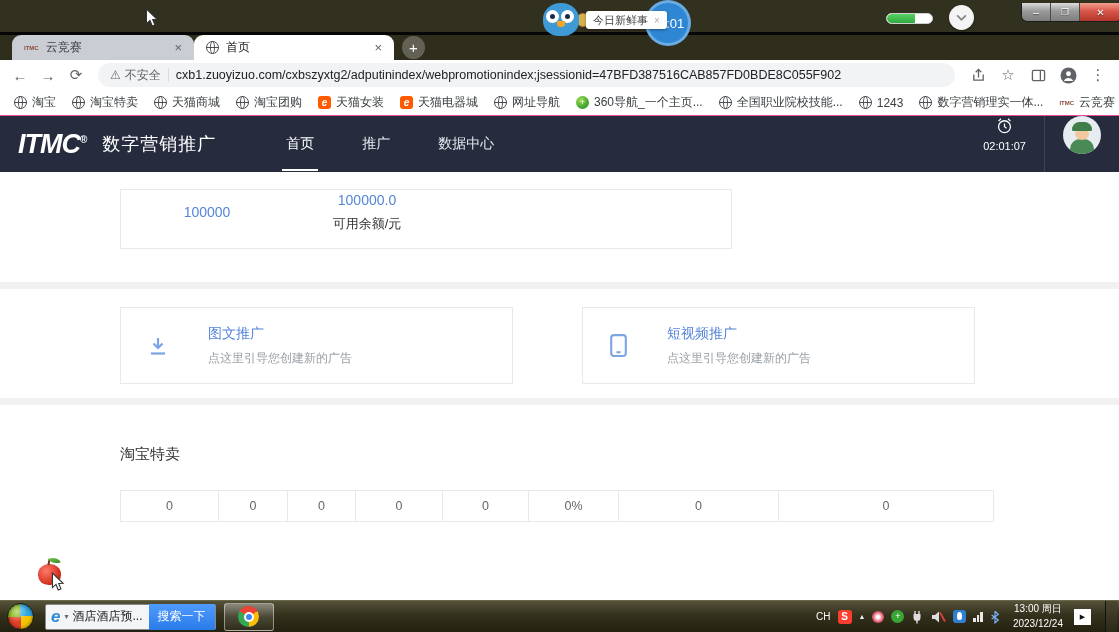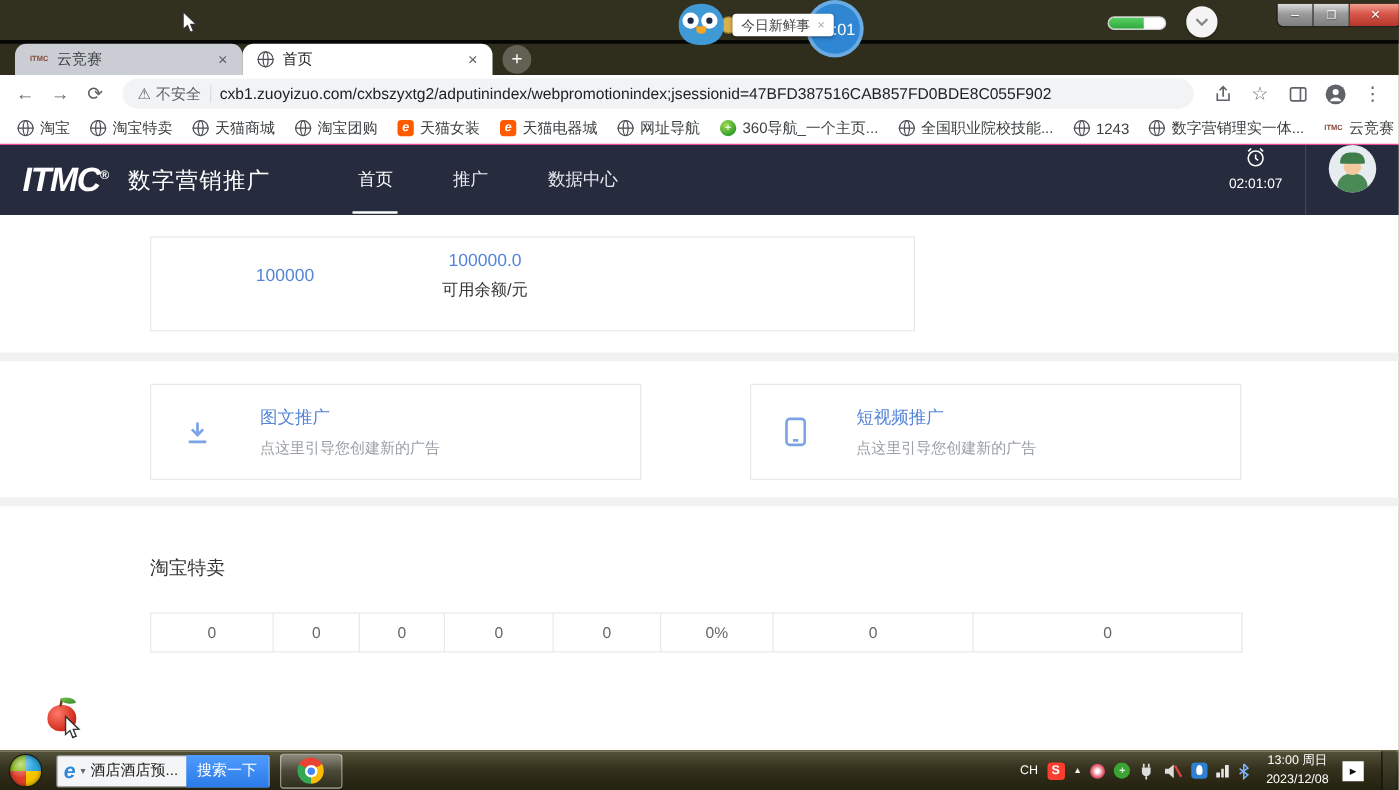--- a/index.html
+++ b/index.html
@@ -50,25 +50,25 @@
   .nav-div { width:1px; height:56px; background:#3c435a; margin-right:18px; }
   .avatar { width:38px; height:38px; border-radius:50%; background:#e7ecf0; overflow:hidden; position:relative; flex:none; }
   .avatar .hat  { position:absolute; top:6px; left:9px; width:20px; height:9px; background:#3f7d4a; border-radius:10px 10px 2px 2px; }
   .avatar .face { position:absolute; top:12px; left:12px; width:14px; height:12px; background:#f2c89e; border-radius:50%; }
   .avatar .body { position:absolute; top:23px; left:7px; width:24px; height:16px; background:#4a8a57; border-radius:10px 10px 0 0; }
 
   
   .page { height:460px; background:#fff; position:relative; }
   .sep { height:7px; background:#f1f1f1; }
   .sect1 { height:110px; padding:17px 0 0 120px; }
-  .budget-box { width:612px; height:76px; border:1px solid #e9e9e9; display:flex; align-items:center; padding-left:27px; }
+  .budget-box { width:612px; height:60px; border:1px solid #e9e9e9; display:flex; align-items:center; padding-left:6px; }
   .stat { width:160px; text-align:center; margin-top:-14px; }
   .stat .num { color:#5585d8; font-size:14px; }
   .stat .lbl { color:#333; font-size:13px; margin-top:7px; }
-  .sect2 { height:109px; padding:18px 0 0 120px; display:flex; gap:87px; }
+  .sect2 { height:109px; padding:18px 0 0 120px; display:flex; gap:69px; }
   .pcard { width:393px; height:77px; border:1px solid #e9e9e9; display:flex; align-items:center; padding-left:25px; gap:38px; }
   .pcard .ptitle { color:#5585d8; font-size:14px; }
   .pcard .pdesc { color:#9aa0a6; font-size:12px; margin-top:7px; }
   .sect3 { padding:40px 0 0 120px; }
   .sect3-title { font-size:15px; color:#333; }
   table.consume { border-collapse:collapse; margin-top:26px; font-size:12.5px; }
   table.consume th { background:#fafafa; font-weight:normal; color:#333; height:29px; border:1px solid #e9e9e9; }
   table.consume td { color:#666; text-align:center; height:31px; border:1px solid #e9e9e9; }
 
   
@@ -387,19 +387,19 @@
       <span class="sig">
           <i style="height:4px"></i>
           <i style="height:7px"></i>
           <i style="height:10px"></i>
         </span>
       <svg width="10" height="14" viewBox="0 0 12 16" fill="none" stroke="#7fb6ff" stroke-width="1.4">
           <path d="M6 1v14l4-3.5L2 5.5M2 10.5L10 5 6 1"></path>
         </svg>
       <div class="tray-clock">
         <div>13:00 周日</div>
-        <div>2023/12/08</div>
+        <div>2023/12/24</div>
       </div>
       <div class="playbox">▶</div>
       <div class="showdesk"></div>
     </div>
   </div>
 </div>
 
 </body></html>

